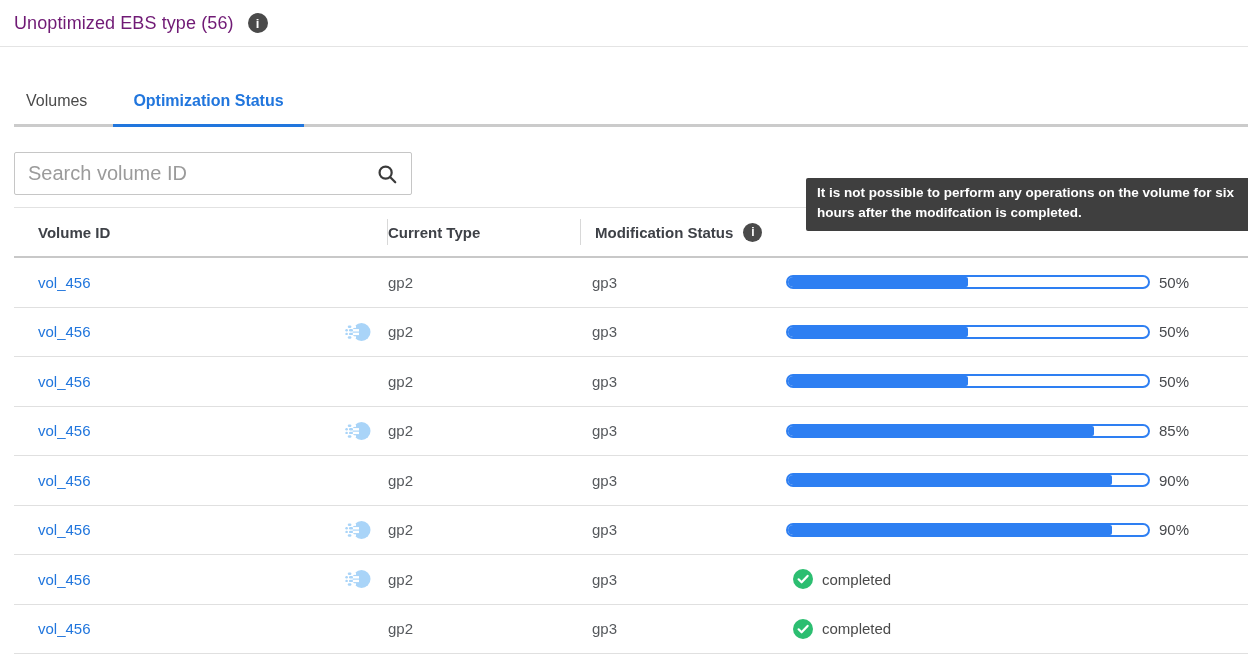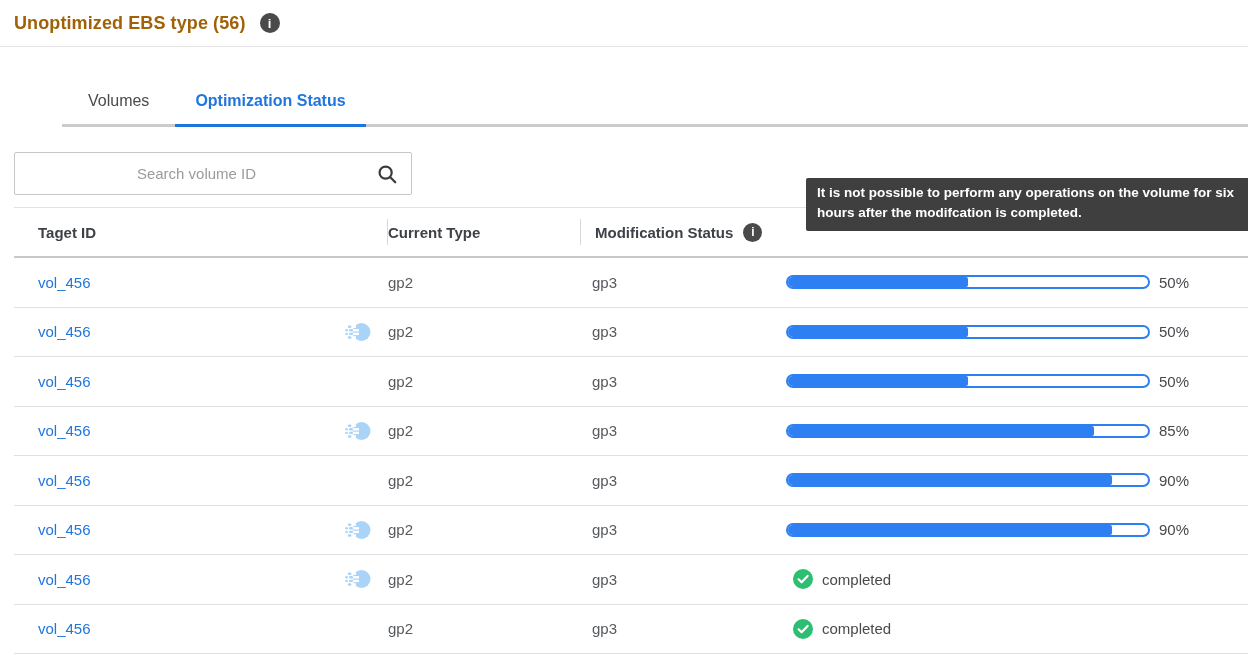--- a/index.html
+++ b/index.html
@@ -10,31 +10,31 @@
     position: relative; overflow: hidden;
     color: #56595D;
   }
   .page { position: relative; width: 1248px; height: 656px; }
 
   
   .page-header {
     height: 47px; display: flex; align-items: center;
     padding: 0 14px; border-bottom: 1px solid #E4E4E4;
   }
-  .page-title { font-size: 18px; font-weight: 700; color: #a16207; letter-spacing: .1px; }
+  .page-title { font-size: 18px; font-weight: 400; color: #701a75; letter-spacing: .1px; }
   .info-badge {
     width: 20px; height: 20px; border-radius: 50%;
     background: #4A4A4A; color: #fff;
     display: inline-flex; align-items: center; justify-content: center;
     font-size: 13px; font-weight: 700; font-style: normal;
     margin-left: 14px; flex: 0 0 auto; cursor: pointer;
   }
 
   
-  .tabs { position: relative; margin-top: 38px; height: 42px; padding-left: 14px; margin-left: 48px; }
+  .tabs { position: relative; margin-top: 38px; height: 42px; padding-left: 0; }
   .tabs-baseline {
     position: absolute; left: 14px; right: 0; bottom: 0;
     height: 3px; background: #CBCBCB; z-index: 1;
   }
   .tab {
     position: relative; display: inline-block; height: 100%;
     line-height: 32px; font-size: 16px; color: #4A4A4A;
     cursor: pointer; z-index: 2; vertical-align: top;
   }
   .tab.t1 { padding: 0 26px; }
@@ -46,22 +46,22 @@
   }
 
   
   .search-row { margin: 25px 0 0 14px; }
   .search-box {
     position: relative; width: 398px; height: 43px;
     border: 1px solid #C6C6C6; border-radius: 2px; background: #fff;
   }
   .search-box input {
     width: 100%; height: 100%; border: none; outline: none;
-    padding: 0 46px 0 13px; font-size: 15px; color: #444;
-    font-family: "Liberation Sans", sans-serif; background: transparent; text-align: center;
+    padding: 0 46px 0 13px; font-size: 20px; color: #444;
+    font-family: "Liberation Sans", sans-serif; background: transparent;
   }
   .search-box input::placeholder { color: #9B9B9B; opacity: 1; }
   .search-icon { position: absolute; right: 13px; top: 10px; width: 22px; height: 22px; cursor: pointer; }
 
   
   .tooltip {
     position: absolute; left: 806px; top: 178px; width: 444px;
     background: var(--tooltip-bg, #3F3F3F); color: #fff;
     font-size: 13.5px; font-weight: 700; line-height: 1.5;
     padding: 5px 11px 7px; border-radius: 2px; z-index: 10;
@@ -140,21 +140,21 @@
     </div>
   </div>
 
   <div class="tooltip">
     <span>It is not possible to perform any operations on the volume for six hours after the modifcation is completed.</span>
   </div>
 
   <div class="table">
     <div class="thead">
       <div class="hc c1">
-        <span>Taget ID</span>
+        <span>Volume ID</span>
       </div>
       <div class="hc c2">
         <span>Current Type</span>
       </div>
       <div class="hc c4">
         <span>Modification Status</span>
         <span class="info-badge">i</span>
       </div>
     </div>
     <div id="table-body">

